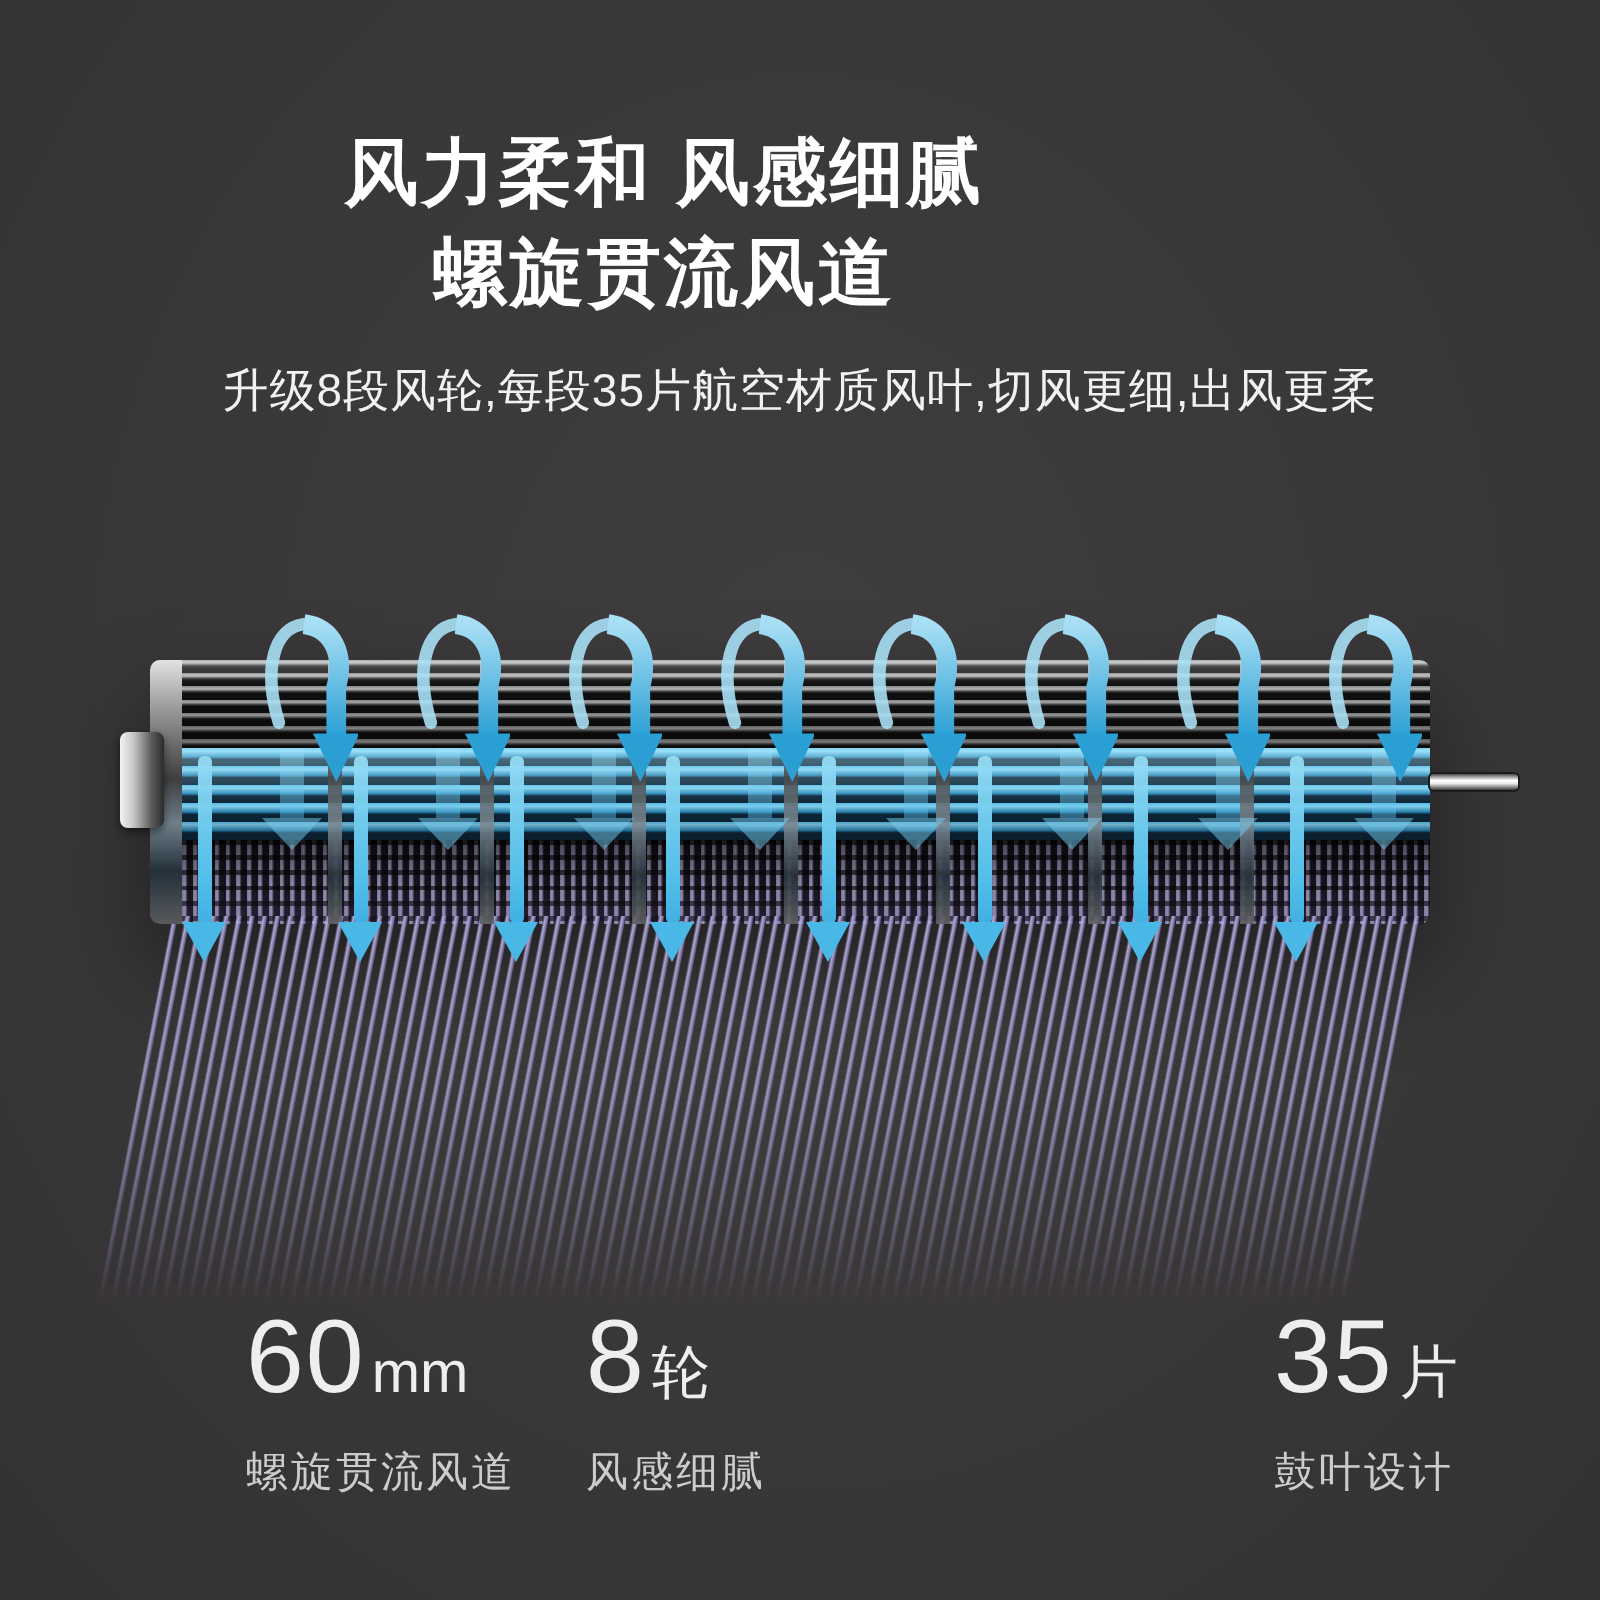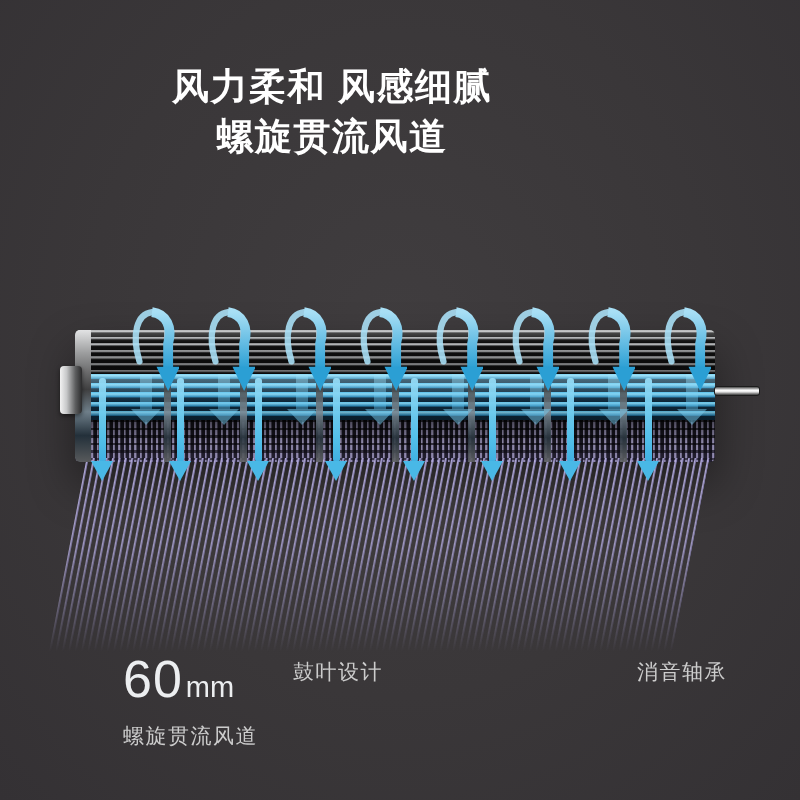--- a/index.html
+++ b/index.html
@@ -89,20 +89,21 @@
   .stat-value.cjk{font-size:46px; letter-spacing:3px;}
   .stat-label{font-size:21px; font-weight:400; color:#cccccc; letter-spacing:1.5px; margin-top:7px;}
 </style>
 </head>
 <body>
 
 <div class="stage">
 
   <h1 class="title-line title-1">风力柔和 风感细腻</h1>
   <h1 class="title-line title-2">螺旋贯流风道</h1>
+  <p class="subtitle">升级8段风轮,每段35片航空材质风叶,切风更细,出风更柔</p>
 
   <div class="fan-scene">
     <div class="fan-body">
       <div class="band band-top"></div>
       <div class="band band-blue"></div>
       <div class="band band-comb"></div>
       <div class="ring ring-left"></div>
       <div class="ring ring-right"></div>
     <div class="divider" style="left: 89px;"></div>
         <div class="divider" style="left: 165px;"></div>
@@ -267,21 +268,23 @@
         <div class="stem"></div>
         <div class="head"></div>
       </div>
     </div>
 
   <div class="stat-col" style="left:123px">
     <div class="stat-value"><span>60</span><span class="unit">mm</span></div>
     <div class="stat-label">螺旋贯流风道</div>
   </div>
   <div class="stat-col" style="left:293px">
+    <div class="stat-value"><span>8</span><span class="unit">轮</span></div>
+    <div class="stat-label">风感细腻</div>
+  </div>
+  <div class="stat-col" style="left:463px">
+  </div>
+  <div class="stat-col" style="left:637px">
+    <div class="stat-value"><span>35</span><span class="unit">片</span></div>
     <div class="stat-label">鼓叶设计</div>
   </div>
-  <div class="stat-col" style="left:463px">
-  </div>
-  <div class="stat-col" style="left:637px">
-    <div class="stat-label">消音轴承</div>
-  </div>
 
 </div>
 
 </body></html>

